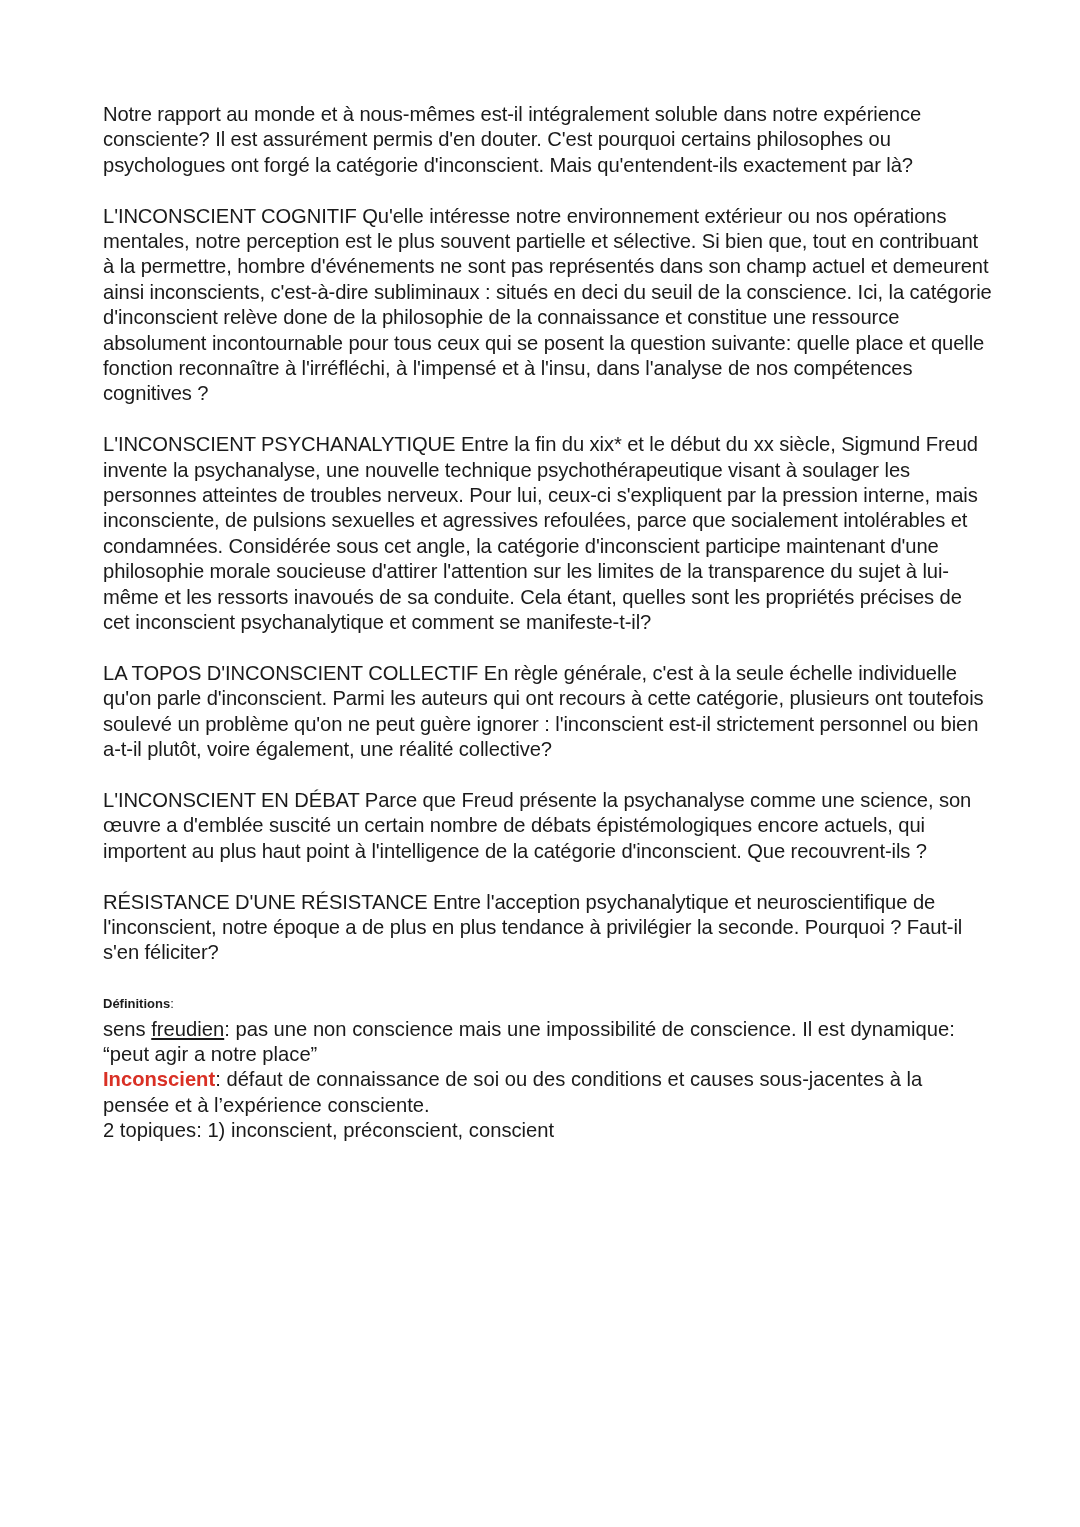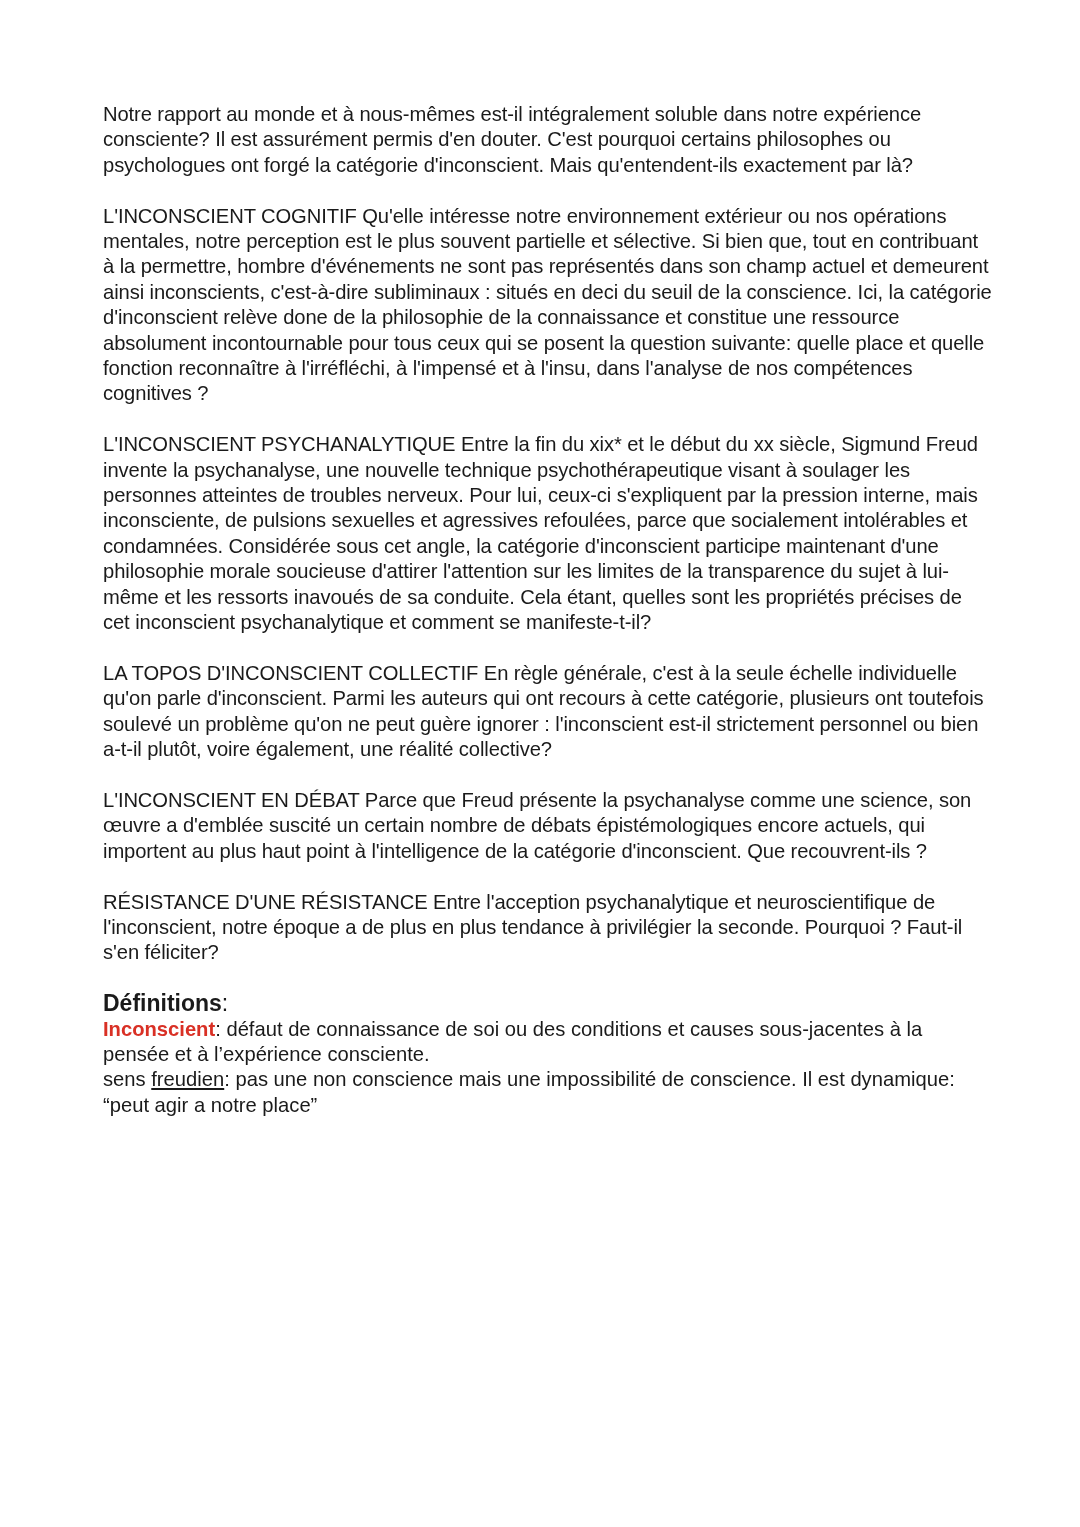--- a/index.html
+++ b/index.html
@@ -35,21 +35,21 @@
     .para {
       font-size: 20.2px;
       line-height: 25.4px;
       margin: 0 0 25.4px 0;
       letter-spacing: -0.1px;
     }
     .para.intro {
       margin-top: -2px;
     }
     .defs-heading {
-      font-size: 23px;
+      font-size: 13px;
       line-height: 25.4px;
       margin: 0;
       font-weight: bold;
     }
     .defs-heading .colon {
       font-weight: normal;
     }
     .def-line {
       font-size: 20.2px;
       line-height: 25.4px;
@@ -83,21 +83,22 @@
 
   <p class="para"><span>LA TOPOS D'INCONSCIENT COLLECTIF</span> <span>En règle générale, c'est à la seule échelle individuelle qu'on parle d'inconscient. Parmi les auteurs qui ont recours à cette catégorie, plusieurs ont toutefois soulevé un problème qu'on ne peut guère ignorer : l'inconscient est-il strictement personnel ou bien a-t-il plutôt, voire également, une réalité collective?</span></p>
 
   <p class="para"><span>L'INCONSCIENT EN DÉBAT</span> <span>Parce que Freud présente la psychanalyse comme une science, son œuvre a d'emblée suscité un certain nombre de débats épistémologiques encore actuels, qui importent au plus haut point à l'intelligence de la catégorie d'inconscient. Que recouvrent-ils ?</span></p>
 
   <p class="para"><span>RÉSISTANCE D'UNE RÉSISTANCE</span> <span>Entre l'acception psychanalytique et neuroscientifique de l'inconscient, notre époque a de plus en plus tendance à privilégier la seconde. Pourquoi ? Faut-il s'en féliciter?</span></p>
 
   <div>
     <p class="defs-heading"><span>Définitions</span><span class="colon">:</span></p>
 
+    <p class="def-line"><span>sens </span><span class="underline">freudien</span><span>: pas une non conscience mais une impossibilité de conscience. Il est dynamique: “peut agir a notre place”</span></p>
+
     <p class="def-line"><span class="term-red">Inconscient</span><span>:</span><span> défaut de connaissance de soi ou des conditions et causes sous-jacentes à la pensée et à l’expérience consciente.</span></p>
 
-    <p class="def-line"><span>sens </span><span class="underline">freudien</span><span>: pas une non conscience mais une impossibilité de conscience. Il est dynamique: “peut agir a notre place”</span></p>
 
-
+    <p class="def-line">2 topiques: 1) inconscient, préconscient, conscient</p>
 
   </div>
 
 </div>
 
 </body></html>

